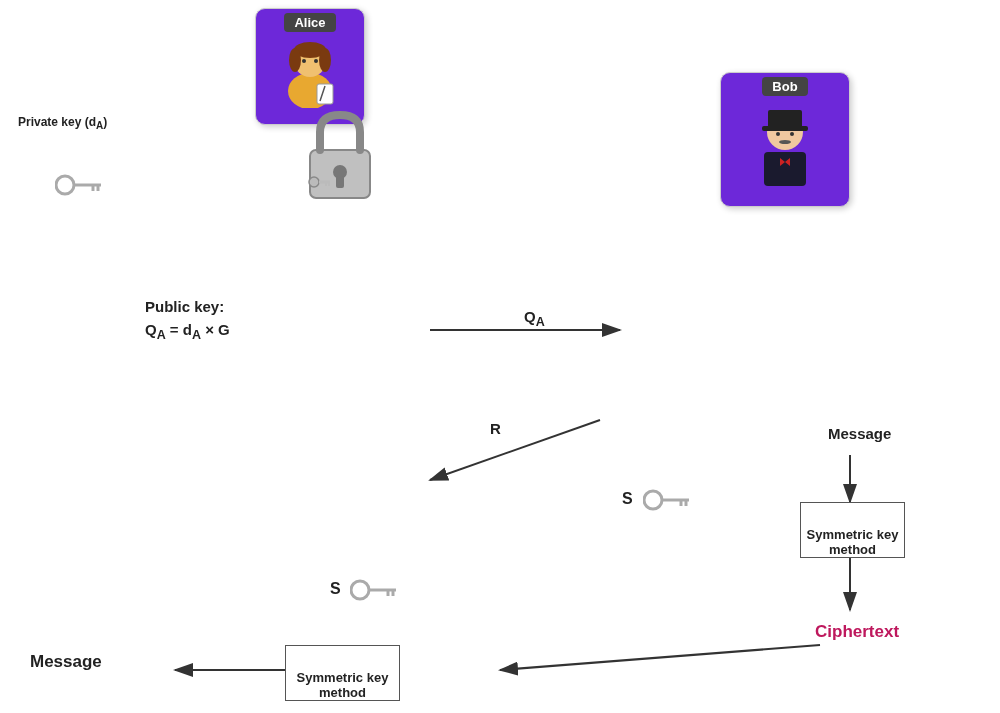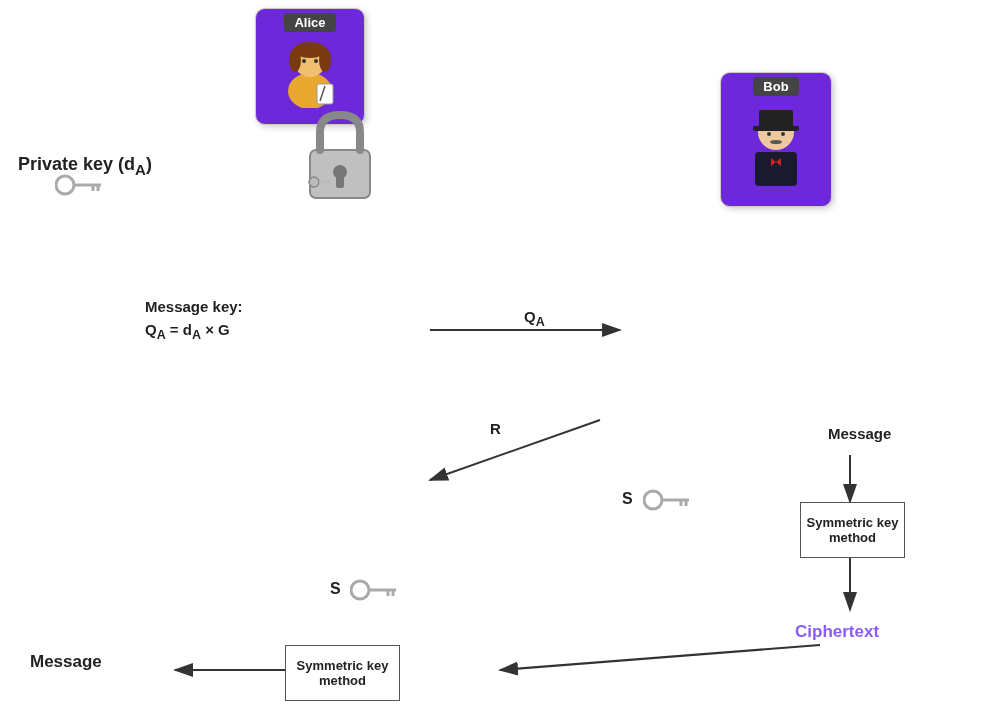--- a/index.html
+++ b/index.html
@@ -44,21 +44,22 @@
     }
 
     
     .label {
       position: absolute;
       font-size: 15px;
       font-weight: bold;
       color: #222;
     }
     .label-red {
-      color: #8b5cf6;
+      color: #be185d;
+      margin-left: 20px;
     }
     .math-block {
       position: absolute;
       font-size: 15px;
       font-weight: bold;
       color: #222;
       line-height: 1.55;
     }
 
     
@@ -72,21 +73,21 @@
 
     
     .box {
       position: absolute;
       border: 1.5px solid #555;
       background: #fff;
       font-size: 13px;
       font-weight: bold;
       text-align: center;
       display: flex;
-      align-items: center;
+      align-items: flex-end;
       justify-content: center;
       color: #222;
     }
   </style>
 </head>
 <body>
 
 <div class="diagram">
 
   <svg class="arrows-svg">
@@ -127,21 +128,21 @@
         <circle cx="29" cy="25" r="2" fill="#333"></circle>
         <circle cx="41" cy="25" r="2" fill="#333"></circle>
 
         <rect x="42" y="48" width="16" height="20" rx="2" fill="#fff" stroke="#999" stroke-width="1"></rect>
 
         <line x1="50" y1="50" x2="45" y2="65" stroke="#555" stroke-width="1.5"></line>
       </svg>
     </div>
   </div>
 
-  <div class="person-card" style="left:720px; top:72px; width:112px;">
+  <div class="person-card" style="left:720px; top:72px; width:130px;">
     <span class="card-label">Bob</span>
     <div class="person-icon">
       <svg width="70" height="90" viewBox="0 0 70 90">
 
         <rect x="14" y="52" width="42" height="34" rx="4" fill="#1a1a2e"></rect>
 
         <polygon points="30,58 35,62 30,66" fill="#cc2222"></polygon>
         <polygon points="40,58 35,62 40,66" fill="#cc2222"></polygon>
 
         <circle cx="35" cy="32" r="18" fill="#f0c8a0"></circle>
@@ -167,35 +168,35 @@
       <circle cx="40" cy="62" r="7" fill="#777"></circle>
       <rect x="36" y="66" width="8" height="12" rx="2" fill="#777"></rect>
 
       <circle cx="14" cy="72" r="5" fill="#bbb" stroke="#888" stroke-width="1.5"></circle>
       <line x1="19" y1="72" x2="30" y2="72" stroke="#bbb" stroke-width="3"></line>
       <line x1="26" y1="72" x2="26" y2="76" stroke="#bbb" stroke-width="2"></line>
       <line x1="29" y1="72" x2="29" y2="76" stroke="#bbb" stroke-width="2"></line>
     </svg>
   </div>
 
-  <div class="label" style="left:18px; top:115px; font-size:18px;margin-top:39px;">
+  <div class="label" style="left:18px; top:115px; font-size:12px;">
     Private key (d<sub>A</sub>)
   </div>
 
   <div style="position:absolute; left:55px; top:170px;">
     <svg width="50" height="30" viewBox="0 0 50 30">
       <circle cx="10" cy="15" r="9" fill="none" stroke="#aaa" stroke-width="3"></circle>
       <line x1="19" y1="15" x2="46" y2="15" stroke="#aaa" stroke-width="3"></line>
       <line x1="38" y1="15" x2="38" y2="21" stroke="#aaa" stroke-width="3"></line>
       <line x1="43" y1="15" x2="43" y2="21" stroke="#aaa" stroke-width="3"></line>
     </svg>
   </div>
 
   <div class="math-block" style="left:145px; top:295px;">
-    <span>Message key:</span><br>
+    <span>Public key:</span><br>
     <span>Q<sub>A</sub> = d<sub>A</sub> × G</span>
   </div>
 
   <div class="label" style="left:500px; top:308px; font-size:15px;margin-left:24px;">
     Q<sub>A</sub>
   </div>
 
 
   <div class="label" style="left:490px; top:420px; font-size:15px;">
     R

